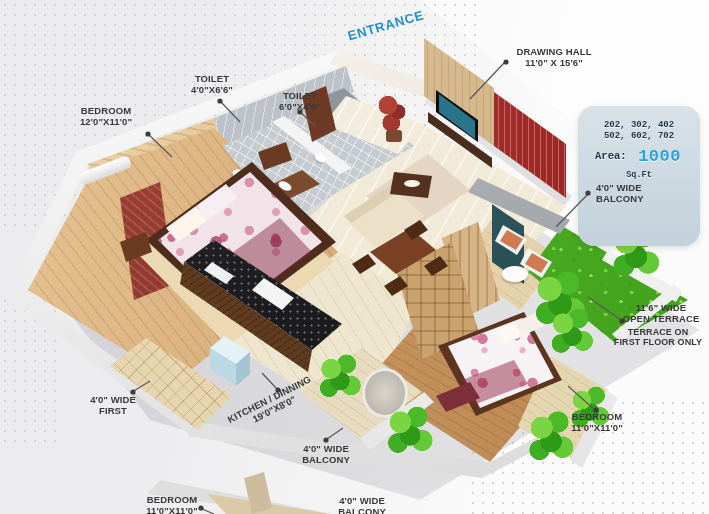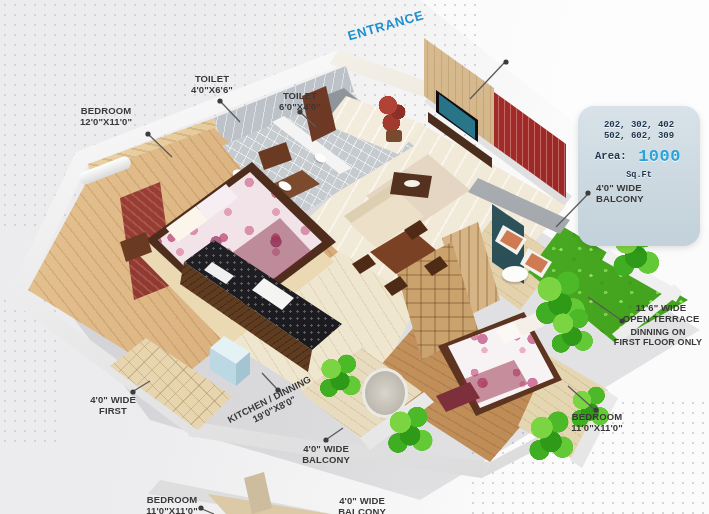--- a/index.html
+++ b/index.html
@@ -348,31 +348,35 @@
       <circle cx="133" cy="392" r="2.6"></circle>
       <circle cx="278" cy="390" r="2.6"></circle>
       <circle cx="326" cy="440" r="2.6"></circle>
       <circle cx="201" cy="508" r="2.6"></circle>
     </g>
   </svg>
 
   <div class="badge">
     <div class="units t">
       <span>202, 302, 402</span><br>
-      <span>502, 602, 309</span>
+      <span>502, 602, 702</span>
     </div>
     <div class="arearow t">
       <span class="arealabel">Area:</span>
       <span class="areaval">1000</span>
       <span class="areaunit">Sq.Ft</span>
     </div>
   </div>
 
   <div class="entrance">ENTRANCE</div>
 
+  <div class="lbl l-drawing">
+    <span>DRAWING HALL</span>
+    <span>11'0" X 15'6"</span>
+  </div>
   <div class="lbl l-toilet1">
     <span>TOILET</span>
     <span>4'0"X6'6"</span>
   </div>
   <div class="lbl l-toilet2">
     <span>TOILET</span>
     <span>6'0"X4'0"</span>
   </div>
   <div class="lbl l-bed1">
     <span>BEDROOM</span>
@@ -380,21 +384,21 @@
   </div>
   <div class="lbl l-balc-r">
     <span>4'0" WIDE</span>
     <span>BALCONY</span>
   </div>
   <div class="lbl l-terr">
     <span>11'6" WIDE</span>
     <span>OPEN TERRACE</span>
   </div>
   <div class="lbl l-terr-note">
-    <span>DINNING ON</span>
+    <span>TERRACE ON</span>
     <span>FIRST FLOOR ONLY</span>
   </div>
   <div class="lbl l-bed2">
     <span>BEDROOM</span>
     <span>11'0"X11'0"</span>
   </div>
   <div class="lbl l-wash">
     <span>4'0" WIDE</span>
     <span>FIRST</span>
   </div>

